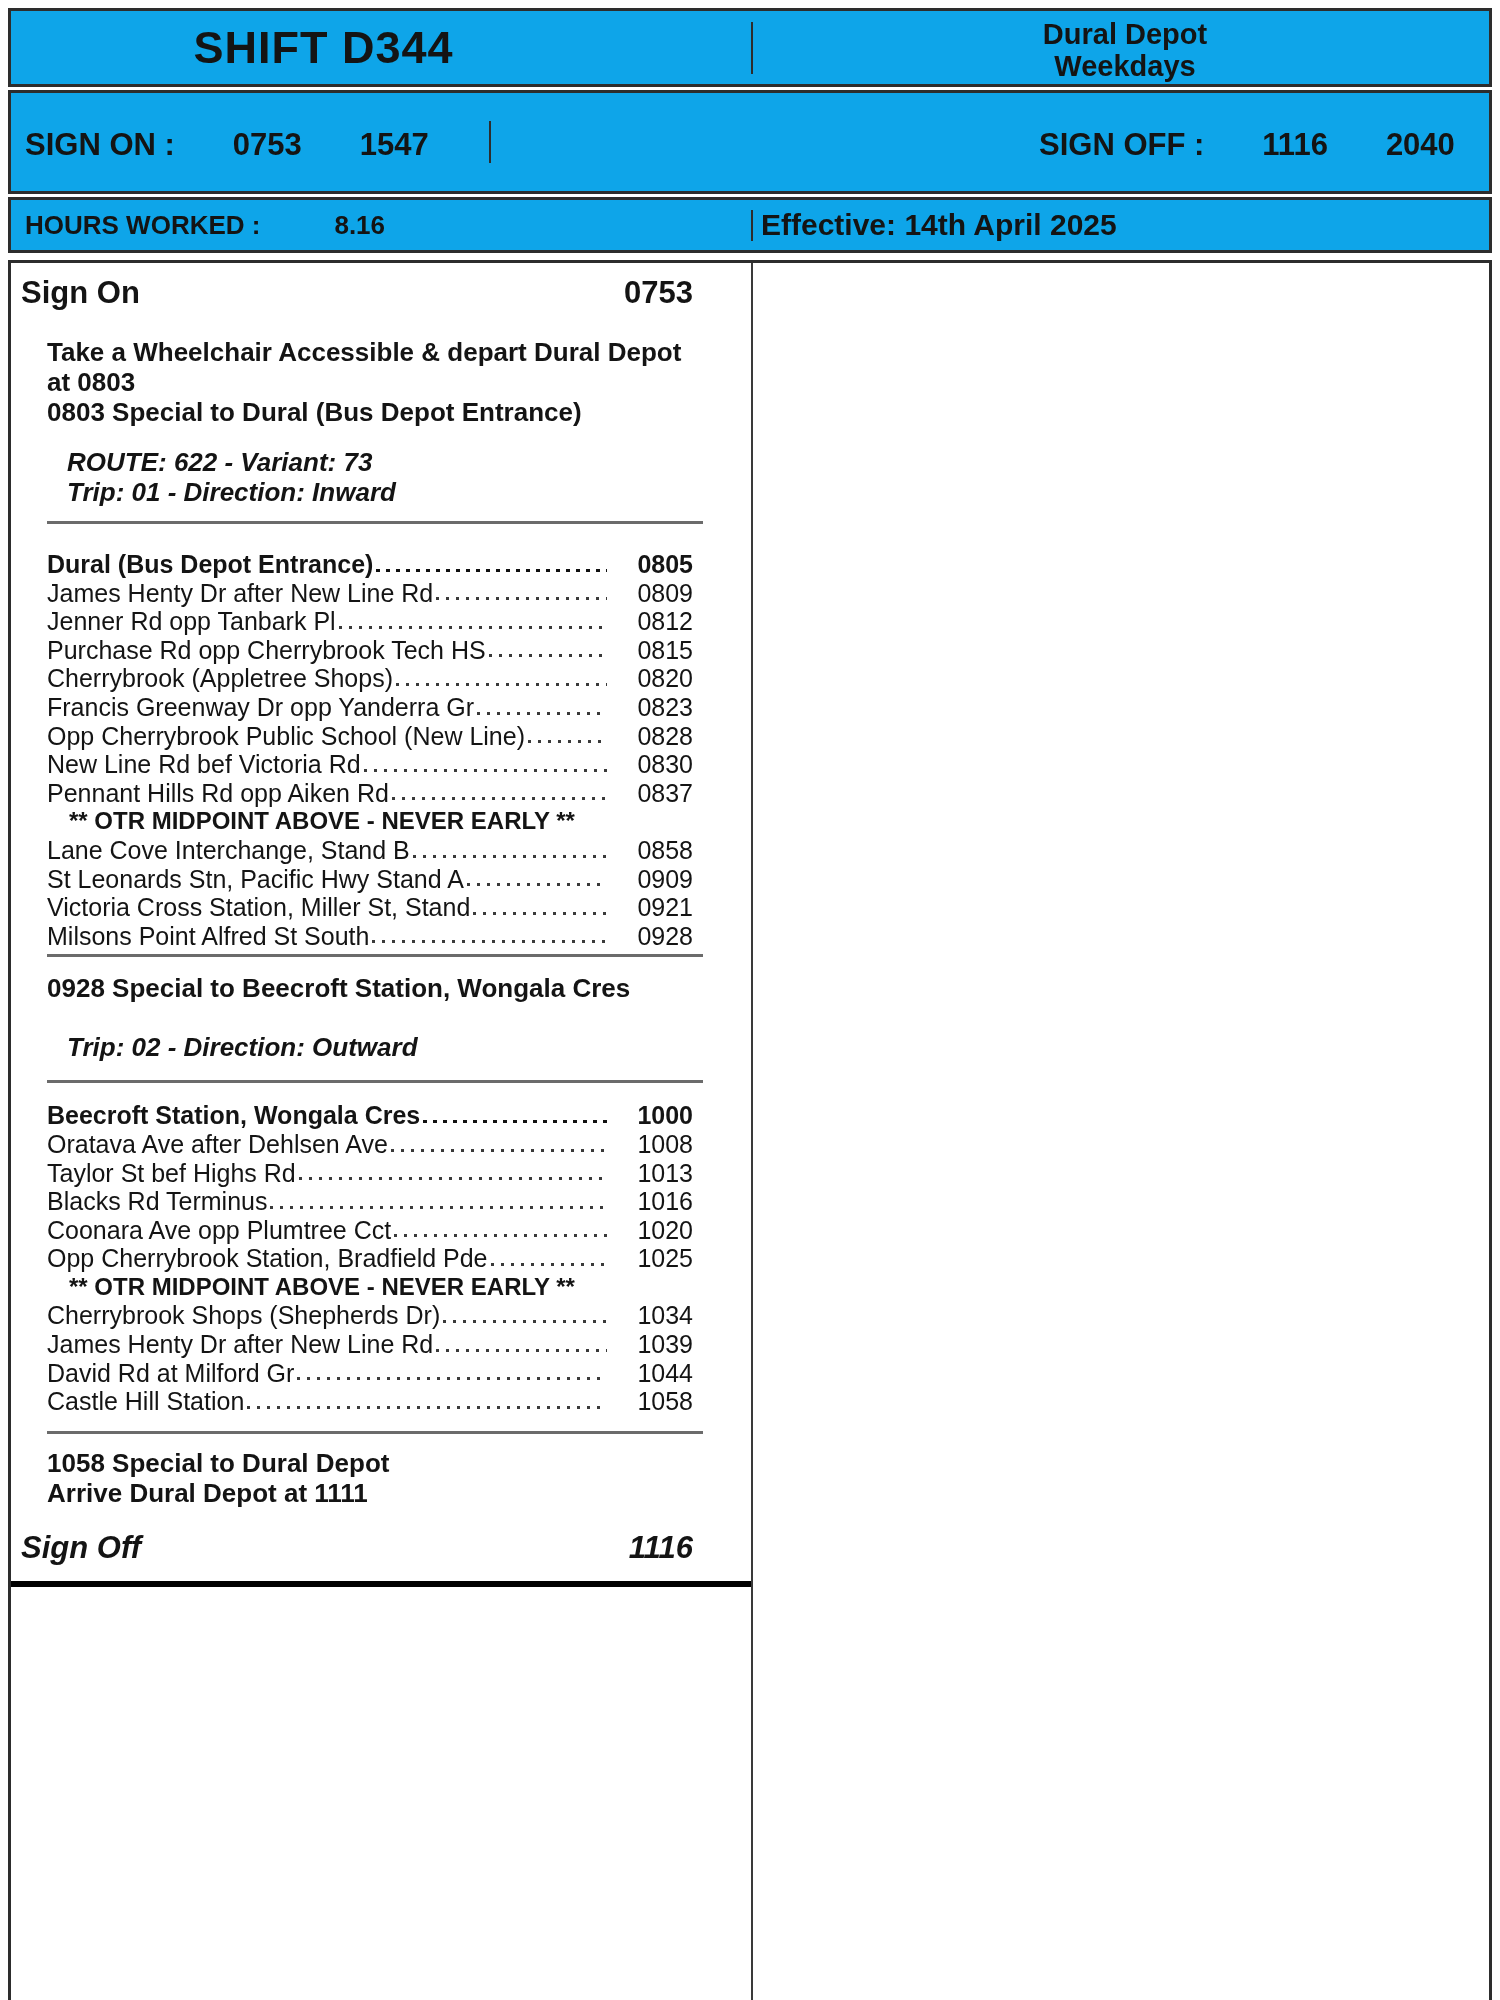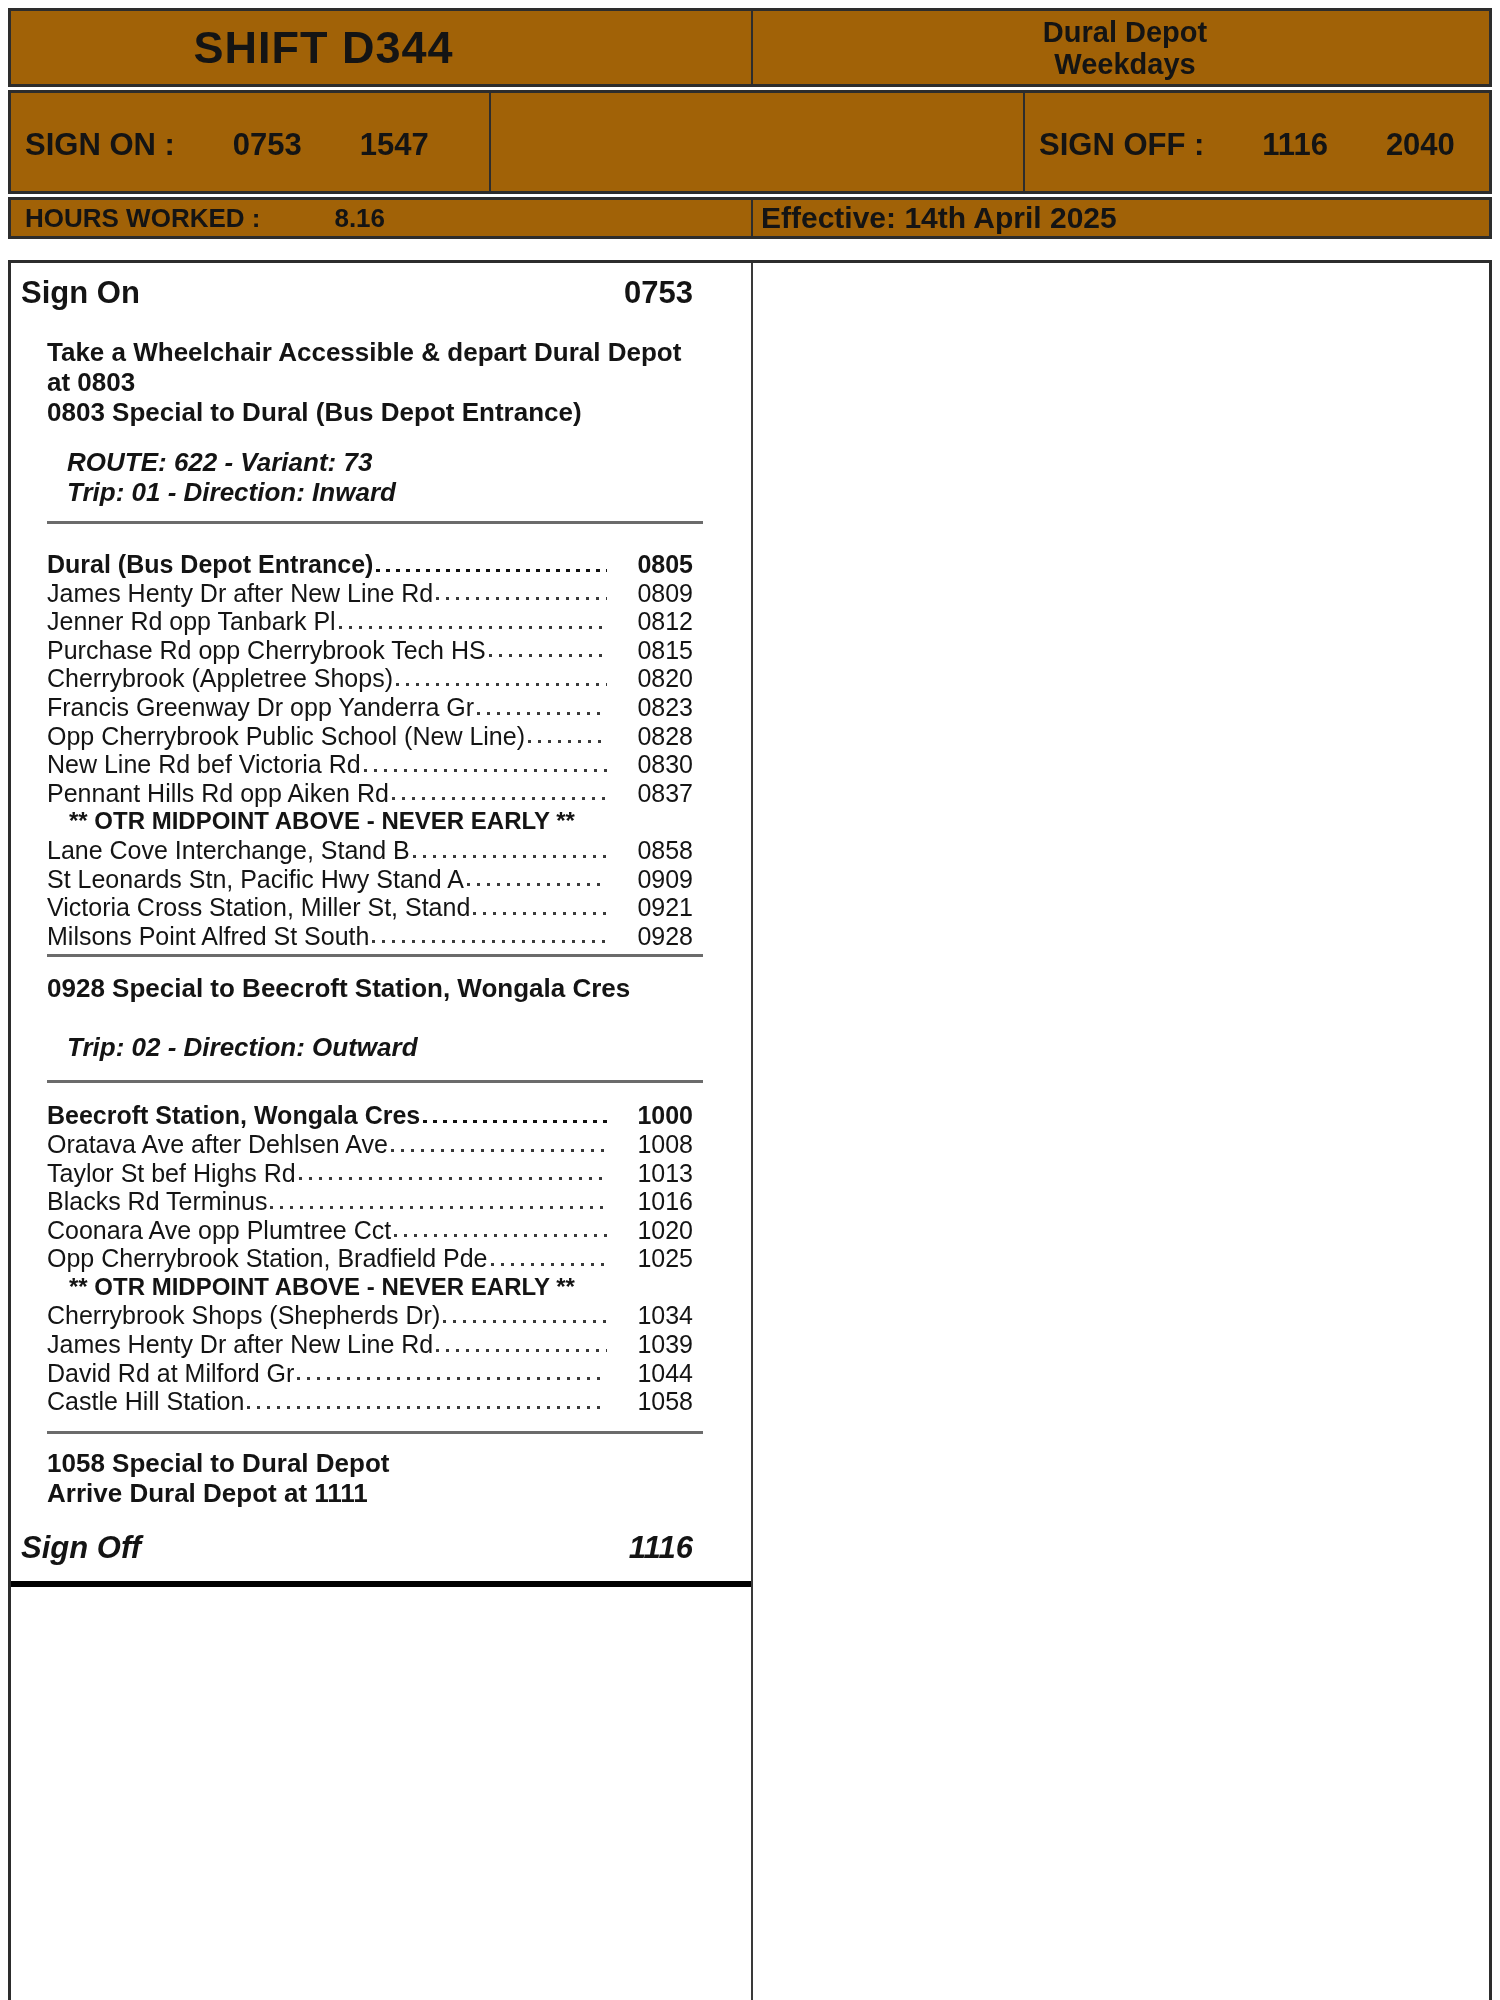--- a/index.html
+++ b/index.html
@@ -6,21 +6,21 @@
   html,body { background:#ffffff; }
   body {
     width:1500px; height:2000px; position:relative; overflow:hidden;
     font-family:"Liberation Sans","DejaVu Sans",sans-serif;
     color:#141414;
   }
   .page { position:absolute; left:0; top:0; width:1500px; height:2000px; background:#fff; }
 
   
   .hdr { position:absolute; left:8px; top:8px; width:1484px; }
-  .hdr-row { display:flex; border:3px solid #2d2d2d; background:#a16207; }
+  .hdr-row { display:flex; border:3px solid #2d2d2d; background:#0ea5e9;align-items:center; }
   .hdr-row + .hdr-row { margin-top:3px; }
 
   .row1 { height:79px; }
   .cell-title {
     width:742px; border-right:2px solid #2d2d2d;
     display:flex; align-items:center; justify-content:center;
     padding-right:115px;
     font-size:45px; font-weight:bold; letter-spacing:1px;
   }
   .cell-depot {
@@ -34,21 +34,21 @@
     display:flex; align-items:center; padding-left:14px; padding-top:6px;
     font-size:31px; font-weight:bold;
   }
   .cell-mid { width:534px; border-right:2px solid #2d2d2d; }
   .cell-signoff {
     flex:1; display:flex; align-items:center; padding-left:14px; padding-top:6px;
     font-size:31px; font-weight:bold;
   }
   .hdr-time { margin-left:58px; }
 
-  .row3 { height:42px; }
+  .row3 { height:56px; }
   .cell-hours {
     width:742px; border-right:2px solid #2d2d2d;
     display:flex; align-items:center; padding-left:14px;
     font-size:26px; font-weight:bold;
   }
   .hours-value { margin-left:74px; }
   .cell-effective {
     flex:1; display:flex; align-items:center; padding-left:8px;
     font-size:30px; font-weight:bold;
   }

